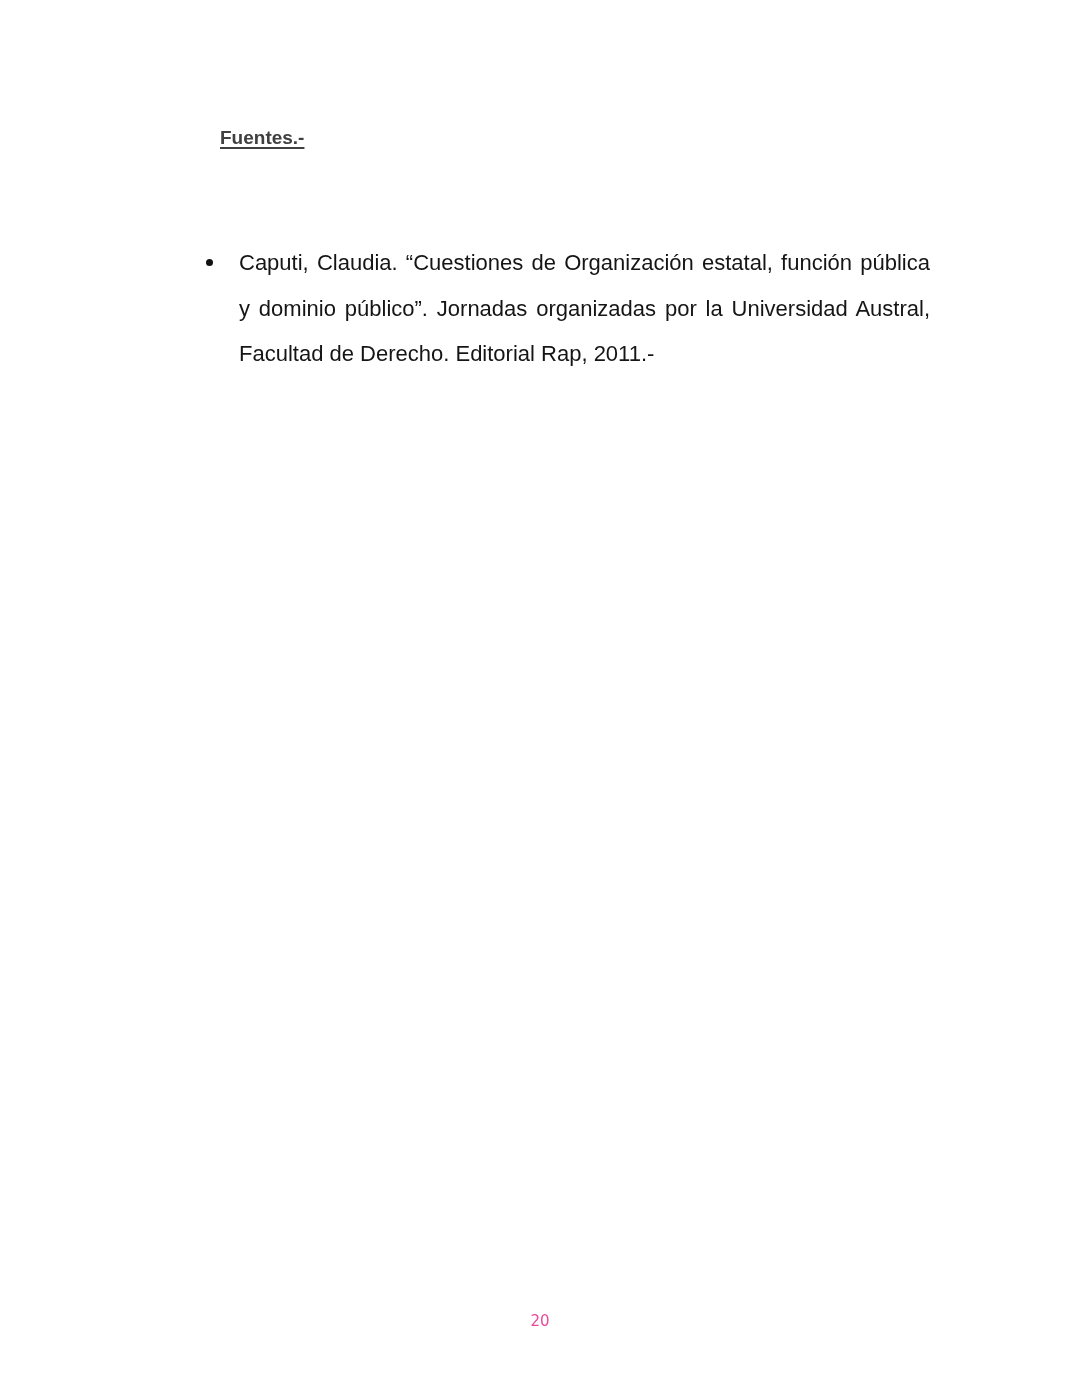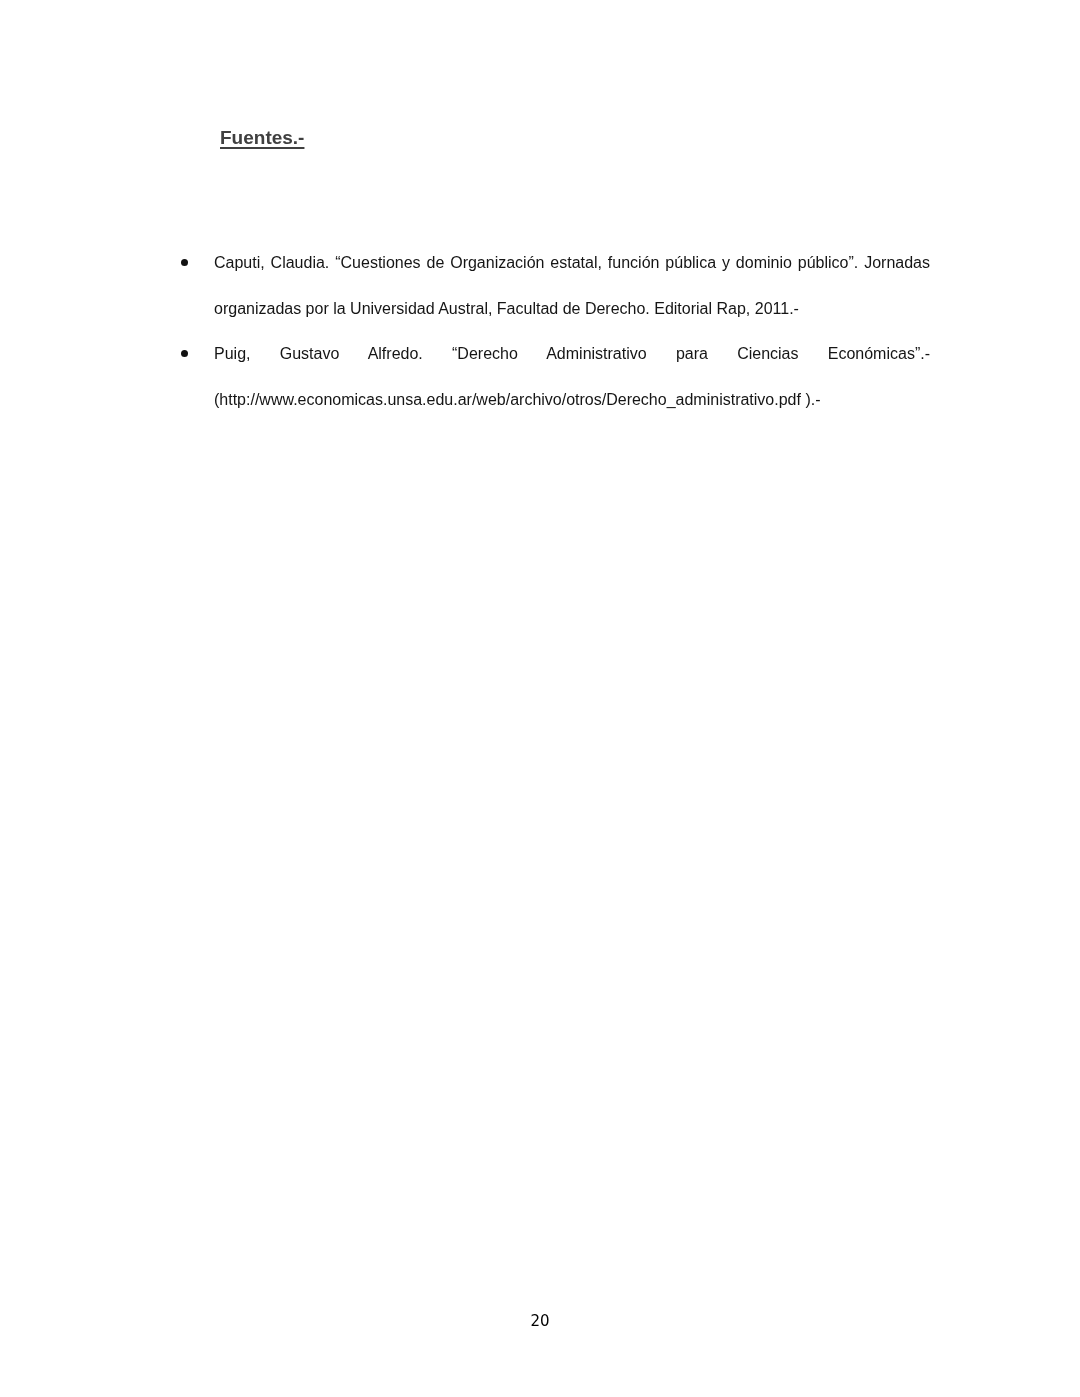--- a/index.html
+++ b/index.html
@@ -38,25 +38,26 @@
       position: absolute;
       left: 214px;
       top: 240px;
       width: 716px;
       margin: 0;
       padding: 0;
       list-style: none;
     }
     .ref {
       position: relative;
-      font-size: 16px;
+      font-size: 22px;
       line-height: 45.5px;
       text-align: justify;
       text-align-last: left;
       color: #151515;
+      margin-left: 25px;
     }
     .bullet {
       position: absolute;
       left: -33px;
       top: 19px;
       width: 7px;
       height: 7px;
       border-radius: 50%;
       background: #111;
     }
@@ -65,34 +66,30 @@
       word-break: break-word;
     }
     .page-number {
       position: absolute;
       left: 0;
       width: 1080px;
       top: 1312px;
       text-align: center;
       font-family: "DejaVu Sans", sans-serif;
       font-size: 15px;
-      color: #000000;
+      color: #ec4899;
     }
   </style>
 </head>
 <body>
 
 <div class="page">
   <h2 class="heading">Fuentes.-</h2>
 
   <ul class="refs">
     <li class="ref">
       <span class="bullet"></span>
       <span class="ref-text">Caputi, Claudia. “Cuestiones de Organización estatal, función pública y dominio público”. Jornadas organizadas por la Universidad Austral, Facultad de Derecho. Editorial Rap, 2011.-</span>
     </li>
-    <li class="ref">
-      <span class="bullet"></span>
-      <span class="ref-text">Puig, Gustavo Alfredo. “Derecho Administrativo para Ciencias Económicas”.- (http://www.economicas.unsa.edu.ar/web/archivo/otros/Derecho_administrativo.pdf ).-</span>
-    </li>
   </ul>
 
   <div class="page-number">20</div>
 </div>
 
 </body></html>

